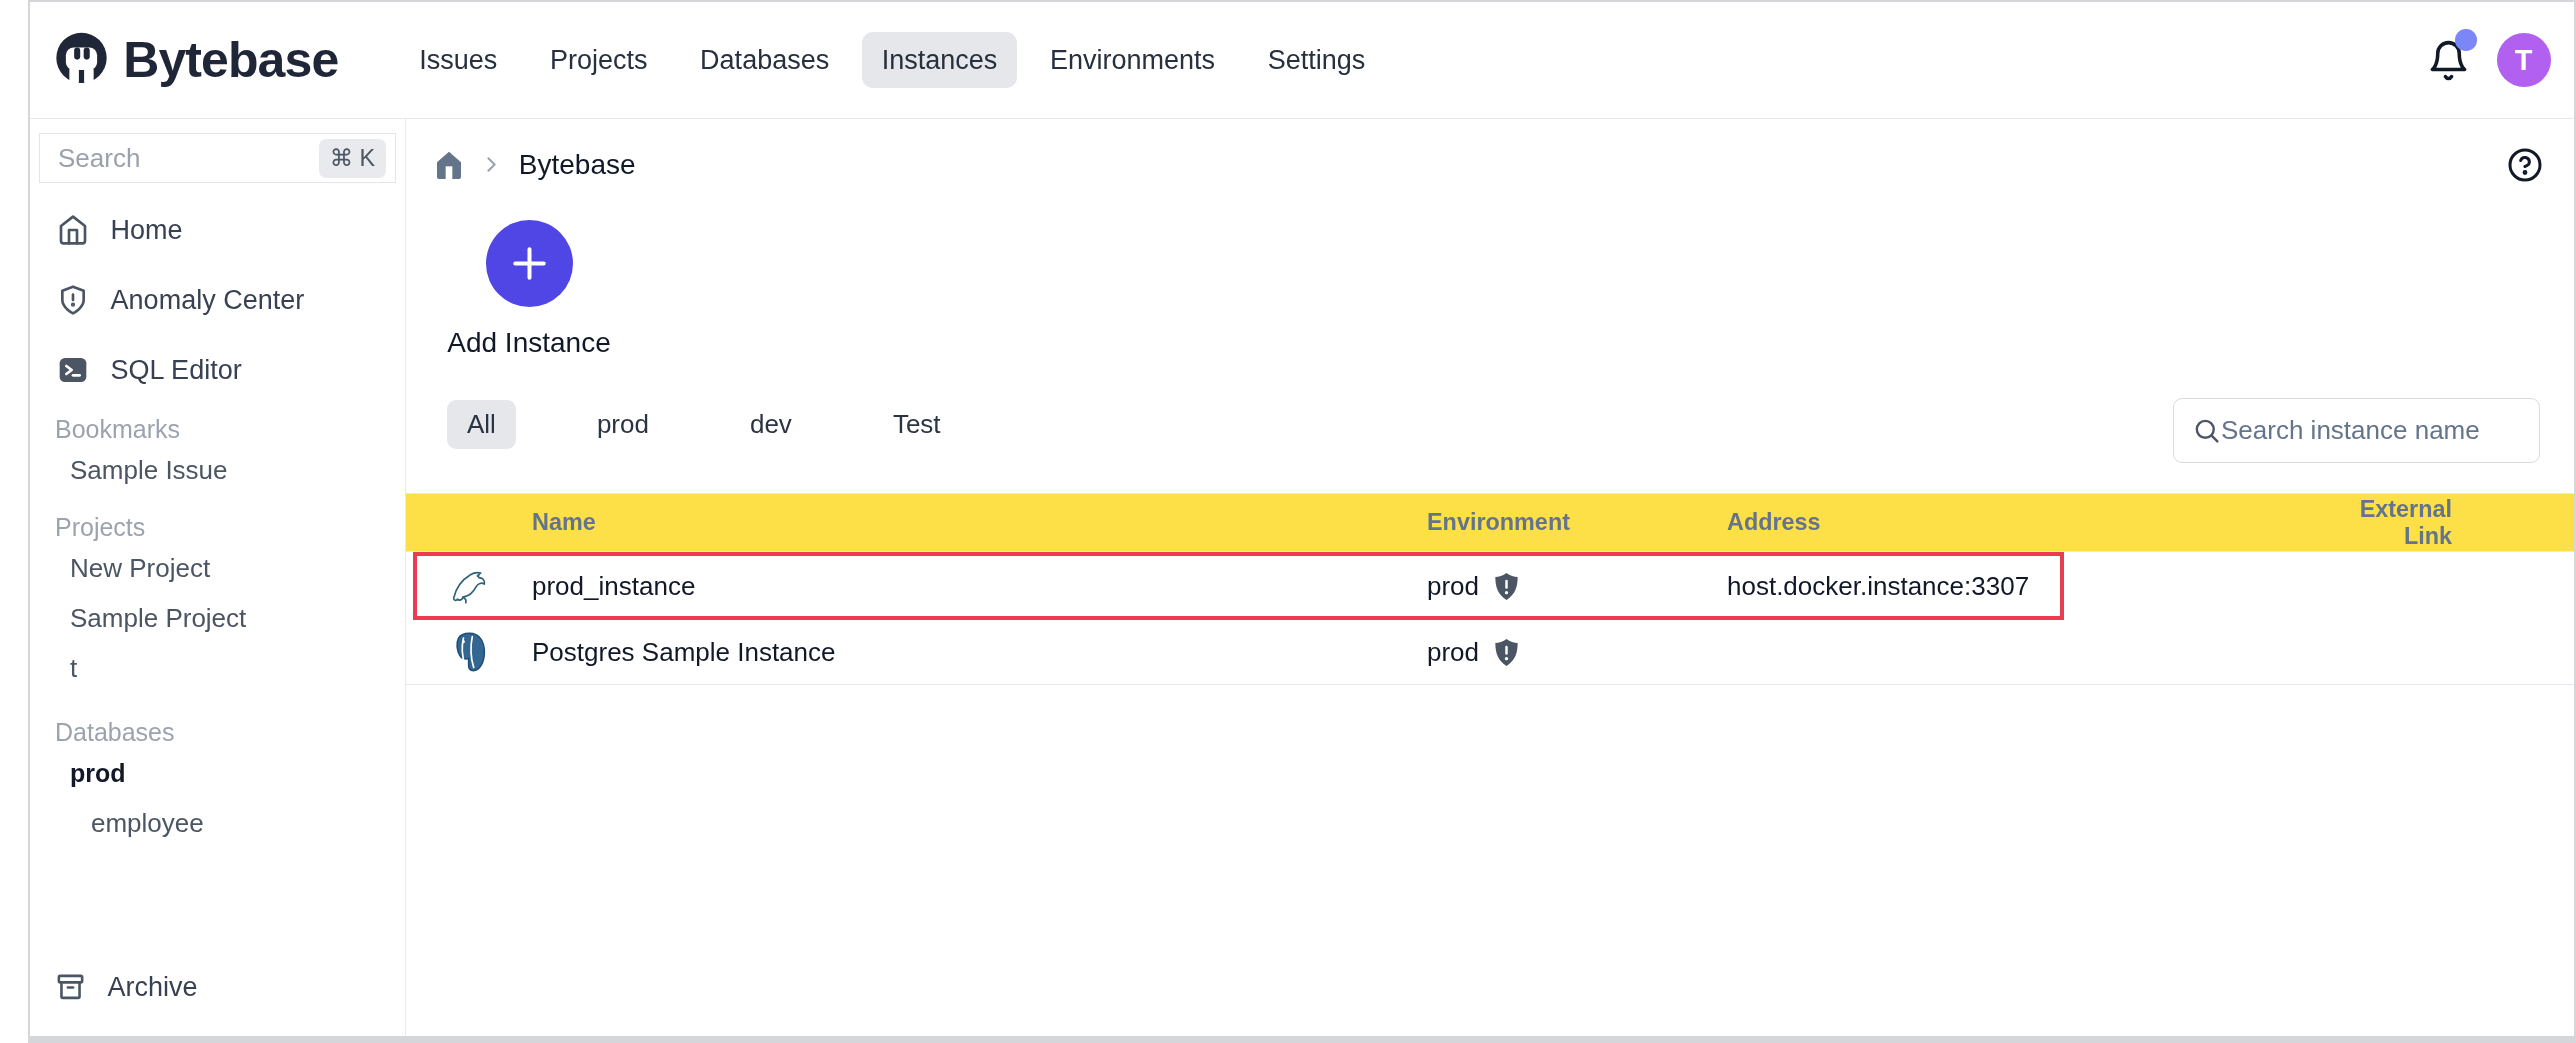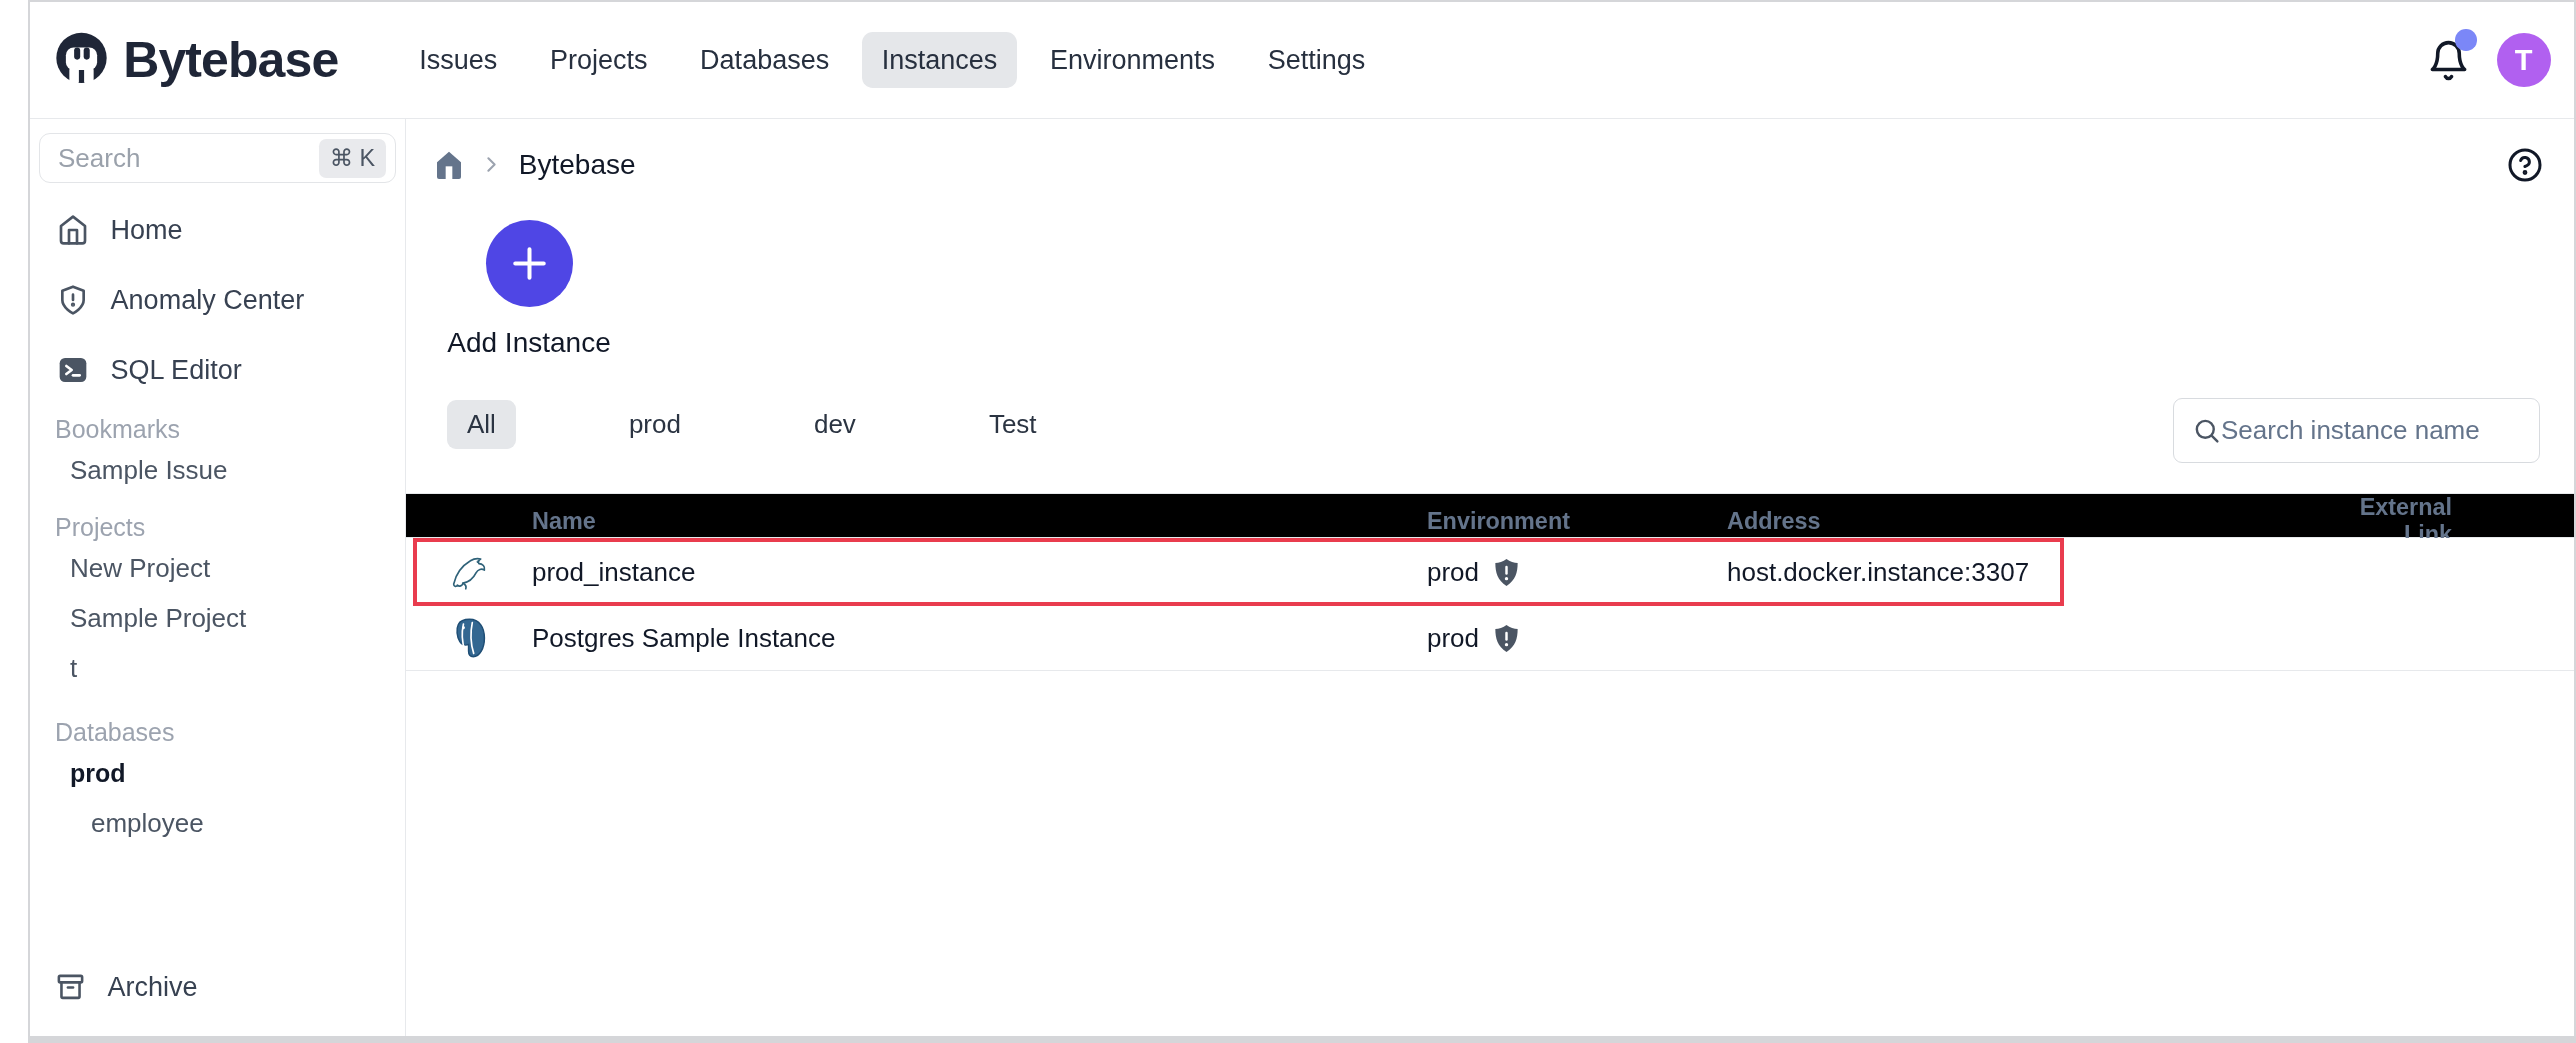--- a/index.html
+++ b/index.html
@@ -51,21 +51,21 @@
     display: flex; align-items: center; justify-content: center; cursor: pointer;
   }
 
   
   .sidebar {
     position: absolute; left: 0; top: 117px; bottom: 0; width: 376px;
     border-right: 1.8px solid #e7e9ec; background: #fff; z-index: 10;
   }
   .search-box {
     margin: 14.4px 9px 0 9px; height: 50px;
-    border: 1.8px solid #e3e5e8; border-radius: 11px;
+    border: 1.8px solid #e3e5e8; border-radius: 0;
     display: flex; align-items: center; padding: 0 9px 0 18px;
     background: #fff;
   }
   .search-box input {
     border: none; outline: none; flex: 1; font-size: 26px;
     font-family: "Liberation Sans", sans-serif; color: #374151; min-width: 0;
   }
   .search-box input::placeholder { color: #9aa1ab; }
   .kbd-badge {
     background: #e9eaed; border-radius: 7.2px; padding: 5.4px 10.8px;
@@ -111,21 +111,21 @@
     display: flex; flex-direction: column; align-items: center; cursor: pointer;
   }
   .add-circle {
     width: 87px; height: 87px; border-radius: 50%; background: #4f46e5;
     display: flex; align-items: center; justify-content: center;
   }
   .add-label { margin-top: 20px; font-size: 28px; color: #111827; white-space: nowrap; }
 
   .tabs-row {
     position: absolute; left: 41px; top: 282px; height: 47px;
-    display: flex; align-items: center; gap: 93px;
+    display: flex; align-items: center; gap: 61px;
   }
   .tab-pill {
     font-size: 26px; color: #2b3442; padding: 9px 20px; border-radius: 9px;
     cursor: pointer;
   }
   .tab-pill.active { background: #e5e7ea; }
 
   .instance-search {
     position: absolute; right: 34px; top: 279px; width: 367px; height: 65px;
     border: 1.8px solid #d8dbdf; border-radius: 9px;
@@ -133,21 +133,21 @@
   }
   .instance-search input {
     border: none; outline: none; flex: 1; font-size: 26px;
     font-family: "Liberation Sans", sans-serif; color: #374151; min-width: 0;
   }
   .instance-search input::placeholder { color: #64748b; }
 
   
   .tbl { position: absolute; left: 0; right: 0; top: 374px; }
   .tbl-header {
-    height: 45px; background: #000000;
+    height: 59px; background: #fde047;
     border-top: 1.8px solid #e7e9ec; border-bottom: 1.8px solid #e7e9ec;
     display: grid; grid-template-columns: 1021px 300px 603px 1fr;
     align-items: center;
     font-size: 23.4px; font-weight: 600; color: #64748b;
   }
   .th-name { padding-left: 126px; }
   .th-ext { text-align: right; padding-right: 122px; }
   .tbl-row {
     height: 68px; position: relative; background: #fff;
     display: grid; grid-template-columns: 1021px 300px 603px 1fr;

